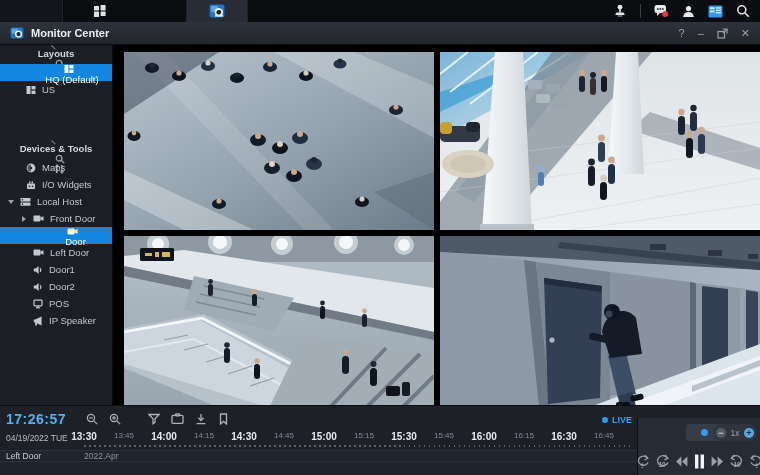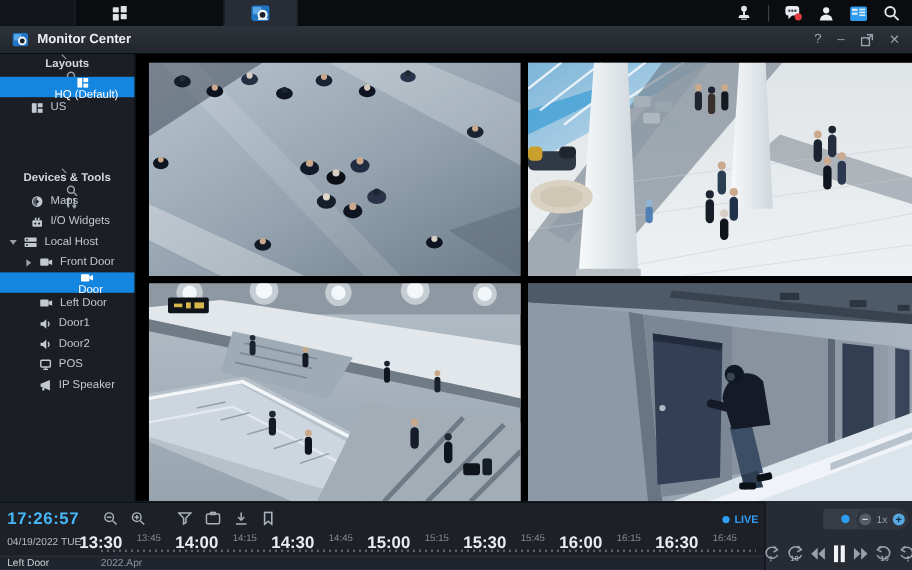--- a/index.html
+++ b/index.html
@@ -1,17 +1,17 @@
 <!DOCTYPE html>
 <html><head>
 <meta charset="utf-8">
 <style>
   html,body{margin:0;padding:0;background:#000;}
   *{box-sizing:border-box;}
-  .app{position:relative;width:760px;height:475px;background:#0f766e;font-family:"Liberation Sans",sans-serif;overflow:hidden;color:#c6ccd4;padding-left:29px;}
+  .app{position:relative;width:760px;height:475px;background:#8b5cf6;font-family:"Liberation Sans",sans-serif;overflow:hidden;color:#c6ccd4;padding-left:29px;}
 
   
   .topbar{position:absolute;top:0;left:0;right:0;height:22px;background:#0a0c10;display:flex;align-items:stretch;}
   .tb-seg1{width:63px;background:#12151b;border-right:1px solid #1e222a;}
   .tb-seg2{width:124px;border-right:1px solid #1e222a;display:flex;align-items:center;}
   .tb-seg2 .ic{margin-left:30px;}
   .tb-tab-active{width:61px;background:#272c35;display:flex;align-items:center;justify-content:center;border-right:1px solid #1e222a;}
   .tb-right{margin-left:auto;display:flex;align-items:center;gap:13px;padding-right:10px;}
   .tb-divider{width:1px;height:14px;background:#3a404a;}
   .ic{display:inline-flex;align-items:center;justify-content:center;line-height:0;}
@@ -41,27 +41,27 @@
   
   .videos{position:absolute;top:45px;left:113px;right:0;bottom:57px;background:#000;}
   .cell{position:absolute;overflow:hidden;background:#10141a;}
   .cell svg{display:block;width:100%;height:100%;}
   .cell1{left:11px;top:7px;width:310px;height:178px;}
   .cell2{left:327px;top:7px;width:320px;height:178px;}
   .cell3{left:11px;top:191px;width:310px;height:182px;}
   .cell4{left:327px;top:191px;width:320px;height:182px;}
 
   
-  .bottombar{position:absolute;left:0;right:0;bottom:0;height:57px;background:#1d2127;border-top:1px solid #0b0d10;}
+  .bottombar{position:absolute;left:0;right:0;bottom:0;height:70px;background:#1d2127;border-top:1px solid #0b0d10;}
   .clock{position:absolute;left:6px;top:5px;font-size:14px;font-weight:bold;color:#46b6f7;letter-spacing:.5px;}
   .tl-tools{position:absolute;left:86px;top:7px;display:flex;align-items:center;gap:11px;color:#aab1ba;}
   .tl-tools .gap{width:5px;}
   .date{position:absolute;left:6px;top:27px;font-size:8.5px;color:#b6bcc4;}
   .ruler{position:absolute;left:64px;top:25px;height:12px;display:flex;}
-  .tick{width:40px;text-align:center;font-size:14px;position:relative;}
+  .tick{width:40px;text-align:center;font-size:10px;position:relative;}
   .tick.major{color:#e8ebef;font-weight:bold;}
   .tick.minor{color:#828a95;font-size:8px;}
   .ruler-dots{position:absolute;left:84px;top:39px;width:546px;height:1.5px;
       background:repeating-linear-gradient(to right,#59616b 0 1.5px,transparent 1.5px 5px);}
   .live{position:absolute;right:128px;top:9px;display:flex;align-items:center;gap:4px;font-size:9px;font-weight:bold;color:#2f9df2;}
   .live .dot{width:6px;height:6px;border-radius:50%;background:#2f9df2;}
   .trackrow{position:absolute;left:0;right:123px;height:10px;border-top:1px solid #2c313a;background:#20242c;font-size:8.5px;}
   .trackrow .tlabel{position:absolute;left:6px;top:0;line-height:10px;color:#ccd1d8;}
   .trackrow .month{position:absolute;left:84px;top:0;line-height:10px;color:#8e959f;}
   .row1{top:44px;}

